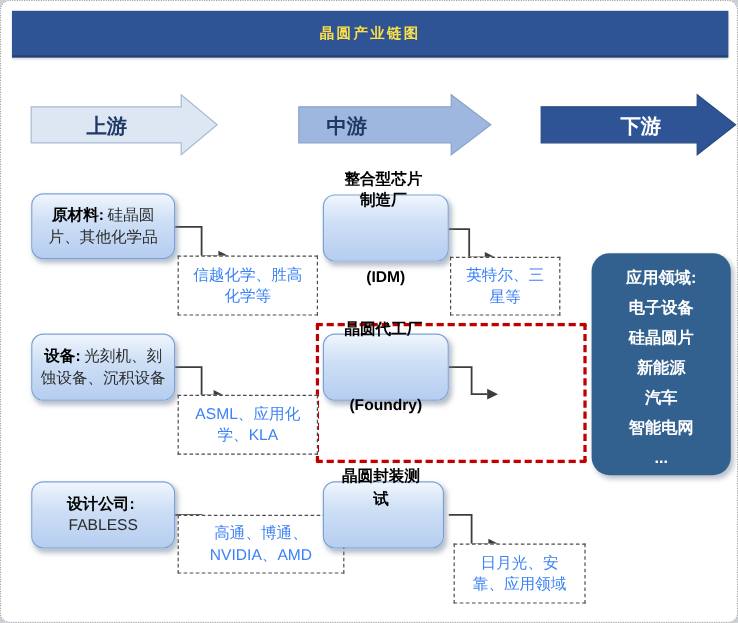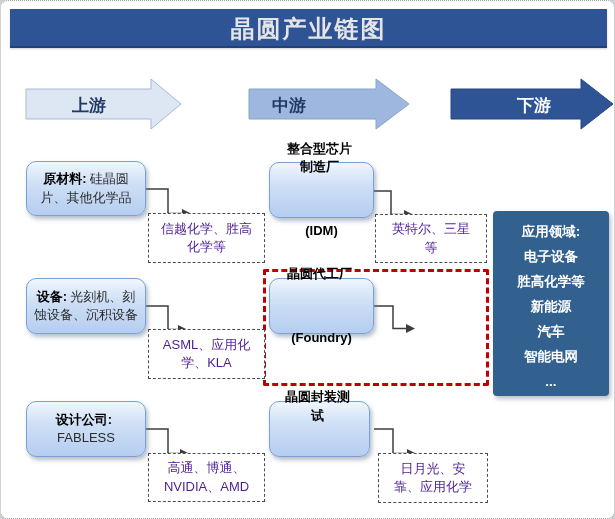--- a/index.html
+++ b/index.html
@@ -3,51 +3,51 @@
 <meta charset="utf-8">
 <style>
   * { margin:0; padding:0; box-sizing:border-box; }
   html,body { background:#ccd0d6; font-family:"Liberation Sans", sans-serif; }
   .page {
     position:relative; width:615px; height:519px; background:#ffffff;
     border:1px dotted #a3a3a3; border-radius:8px; overflow:hidden;
   }
   .titlebar {
     position:absolute; left:9px; top:8px; width:597px; height:39px;
-    background:#2e5496; color:#e5e5e5; display:flex; align-items:center; justify-content:center;
-    font-size:24px; font-weight:bold; letter-spacing:2px;
+    background:#2e5496; color:#fde047; display:flex; align-items:center; justify-content:center;
+    font-size:12px; font-weight:bold; letter-spacing:2px;
     box-shadow: inset 0 -2px 0 rgba(0,0,0,.22), 0 1px 2px rgba(0,0,0,.18);
   }
   .overlay { position:absolute; left:0; top:0; width:615px; height:519px; pointer-events:none; }
   .node {
     position:absolute; display:flex; align-items:center; justify-content:center;
     text-align:center; font-size:13px; line-height:1.42; color:#1f1f1f;
   }
   .blue {
     background:linear-gradient(180deg,#f0f6fd 0%, #cfe0f6 40%, #b5cdf0 100%);
     border:1px solid #7aa0d4; border-radius:10px;
     box-shadow:2px 3px 4px rgba(110,125,150,.5);
     padding:0 6px;
   }
   .blue .lbl { font-weight:bold; color:#000; margin-right:3px; }
   .blue .val { color:#2b2b2b;margin-top:45px; }
   .stacked .lbl, .mid-node .lbl { display:block; margin-right:4px; }
   .mid-node { padding:0 13px; }
   .mid-node .val { display:block; font-weight:bold; color:#000; }
   .dashed {
-    background:#fff; border:1px dashed #4d4d4d; padding:3px 8px; color:#4c1d95;
+    background:#fff; border:1px dashed #4d4d4d; padding:3px 8px; color:#3b82f6;
   }
   .mid-dash { padding:3px 11px; }
   .red-frame {
     position:absolute; left:262px; top:268px; width:226px; height:117px;
     border:3px dashed #c00000; border-radius:2px;
   }
   .app-box {
     position:absolute; left:492px; top:210px; width:116px; height:185px;
-    background:#32618f; border-radius:4px; color:#ffffff; font-weight:bold;
+    background:#32618f; border-radius:15px; color:#ffffff; font-weight:bold;
     font-size:13.5px; text-align:center; padding-top:8px; line-height:25px;
     box-shadow:2px 3px 4px rgba(90,100,120,.4);
   }
   .app-box div { line-height:25px; }
 </style>
 </head>
 <body>
 
 <div class="page">
 
@@ -102,54 +102,54 @@
   <div class="node blue" style="left:25px;top:277px;width:120px;height:56px">
     <div><span class="lbl">设备:</span><span class="val">光刻机、刻蚀设备、沉积设备</span></div>
   </div>
   <div class="node blue stacked" style="left:25px;top:400px;width:120px;height:56px">
     <div><span class="lbl">设计公司:</span><span class="val">FABLESS</span></div>
   </div>
 
   <div class="node dashed" style="left:147px;top:328px;width:117px;height:50px">
     <span>ASML、应用化学、KLA</span>
   </div>
-  <div class="node dashed" style="left:147px;top:452px;width:117px;height:49px">
+  <div class="node dashed" style="left:147px;top:428px;width:139px;height:49px">
     <span>高通、博通、NVIDIA、AMD</span>
   </div>
 
   <div class="node blue mid-node" style="left:268px;top:161px;width:105px;height:56px">
     <div>
         <span class="lbl">整合型芯片制造厂</span>
         <span class="val">(IDM)</span>
       </div>
   </div>
-  <div class="node dashed mid-dash" style="left:374px;top:213px;width:112px;height:49px">
+  <div class="node dashed mid-dash" style="left:374px;top:213px;width:92px;height:49px">
     <span>英特尔、三星等</span>
   </div>
 
   <div class="node blue mid-node" style="left:268px;top:277px;width:105px;height:56px">
     <div>
         <span class="lbl">晶圆代工厂</span>
         <span class="val">(Foundry)</span>
       </div>
   </div>
 
   <div class="node blue mid-node" style="left:268px;top:400px;width:101px;height:56px">
     <div>
         <span class="lbl">晶圆封装测试</span>
         <span class="val"></span>
       </div>
   </div>
   <div class="node dashed mid-dash" style="left:377px;top:452px;width:110px;height:50px">
-    <span>日月光、安靠、应用化学</span>
+    <span>日月光、安靠、应用领域</span>
   </div>
 
   <div class="app-box">
     <div>应用领域:</div>
     <div>电子设备</div>
-    <div>胜高化学等</div>
+    <div>硅晶圆片</div>
     <div>新能源</div>
     <div>汽车</div>
     <div>智能电网</div>
     <div>...</div>
   </div>
 
 </div>
 
 </body></html>

